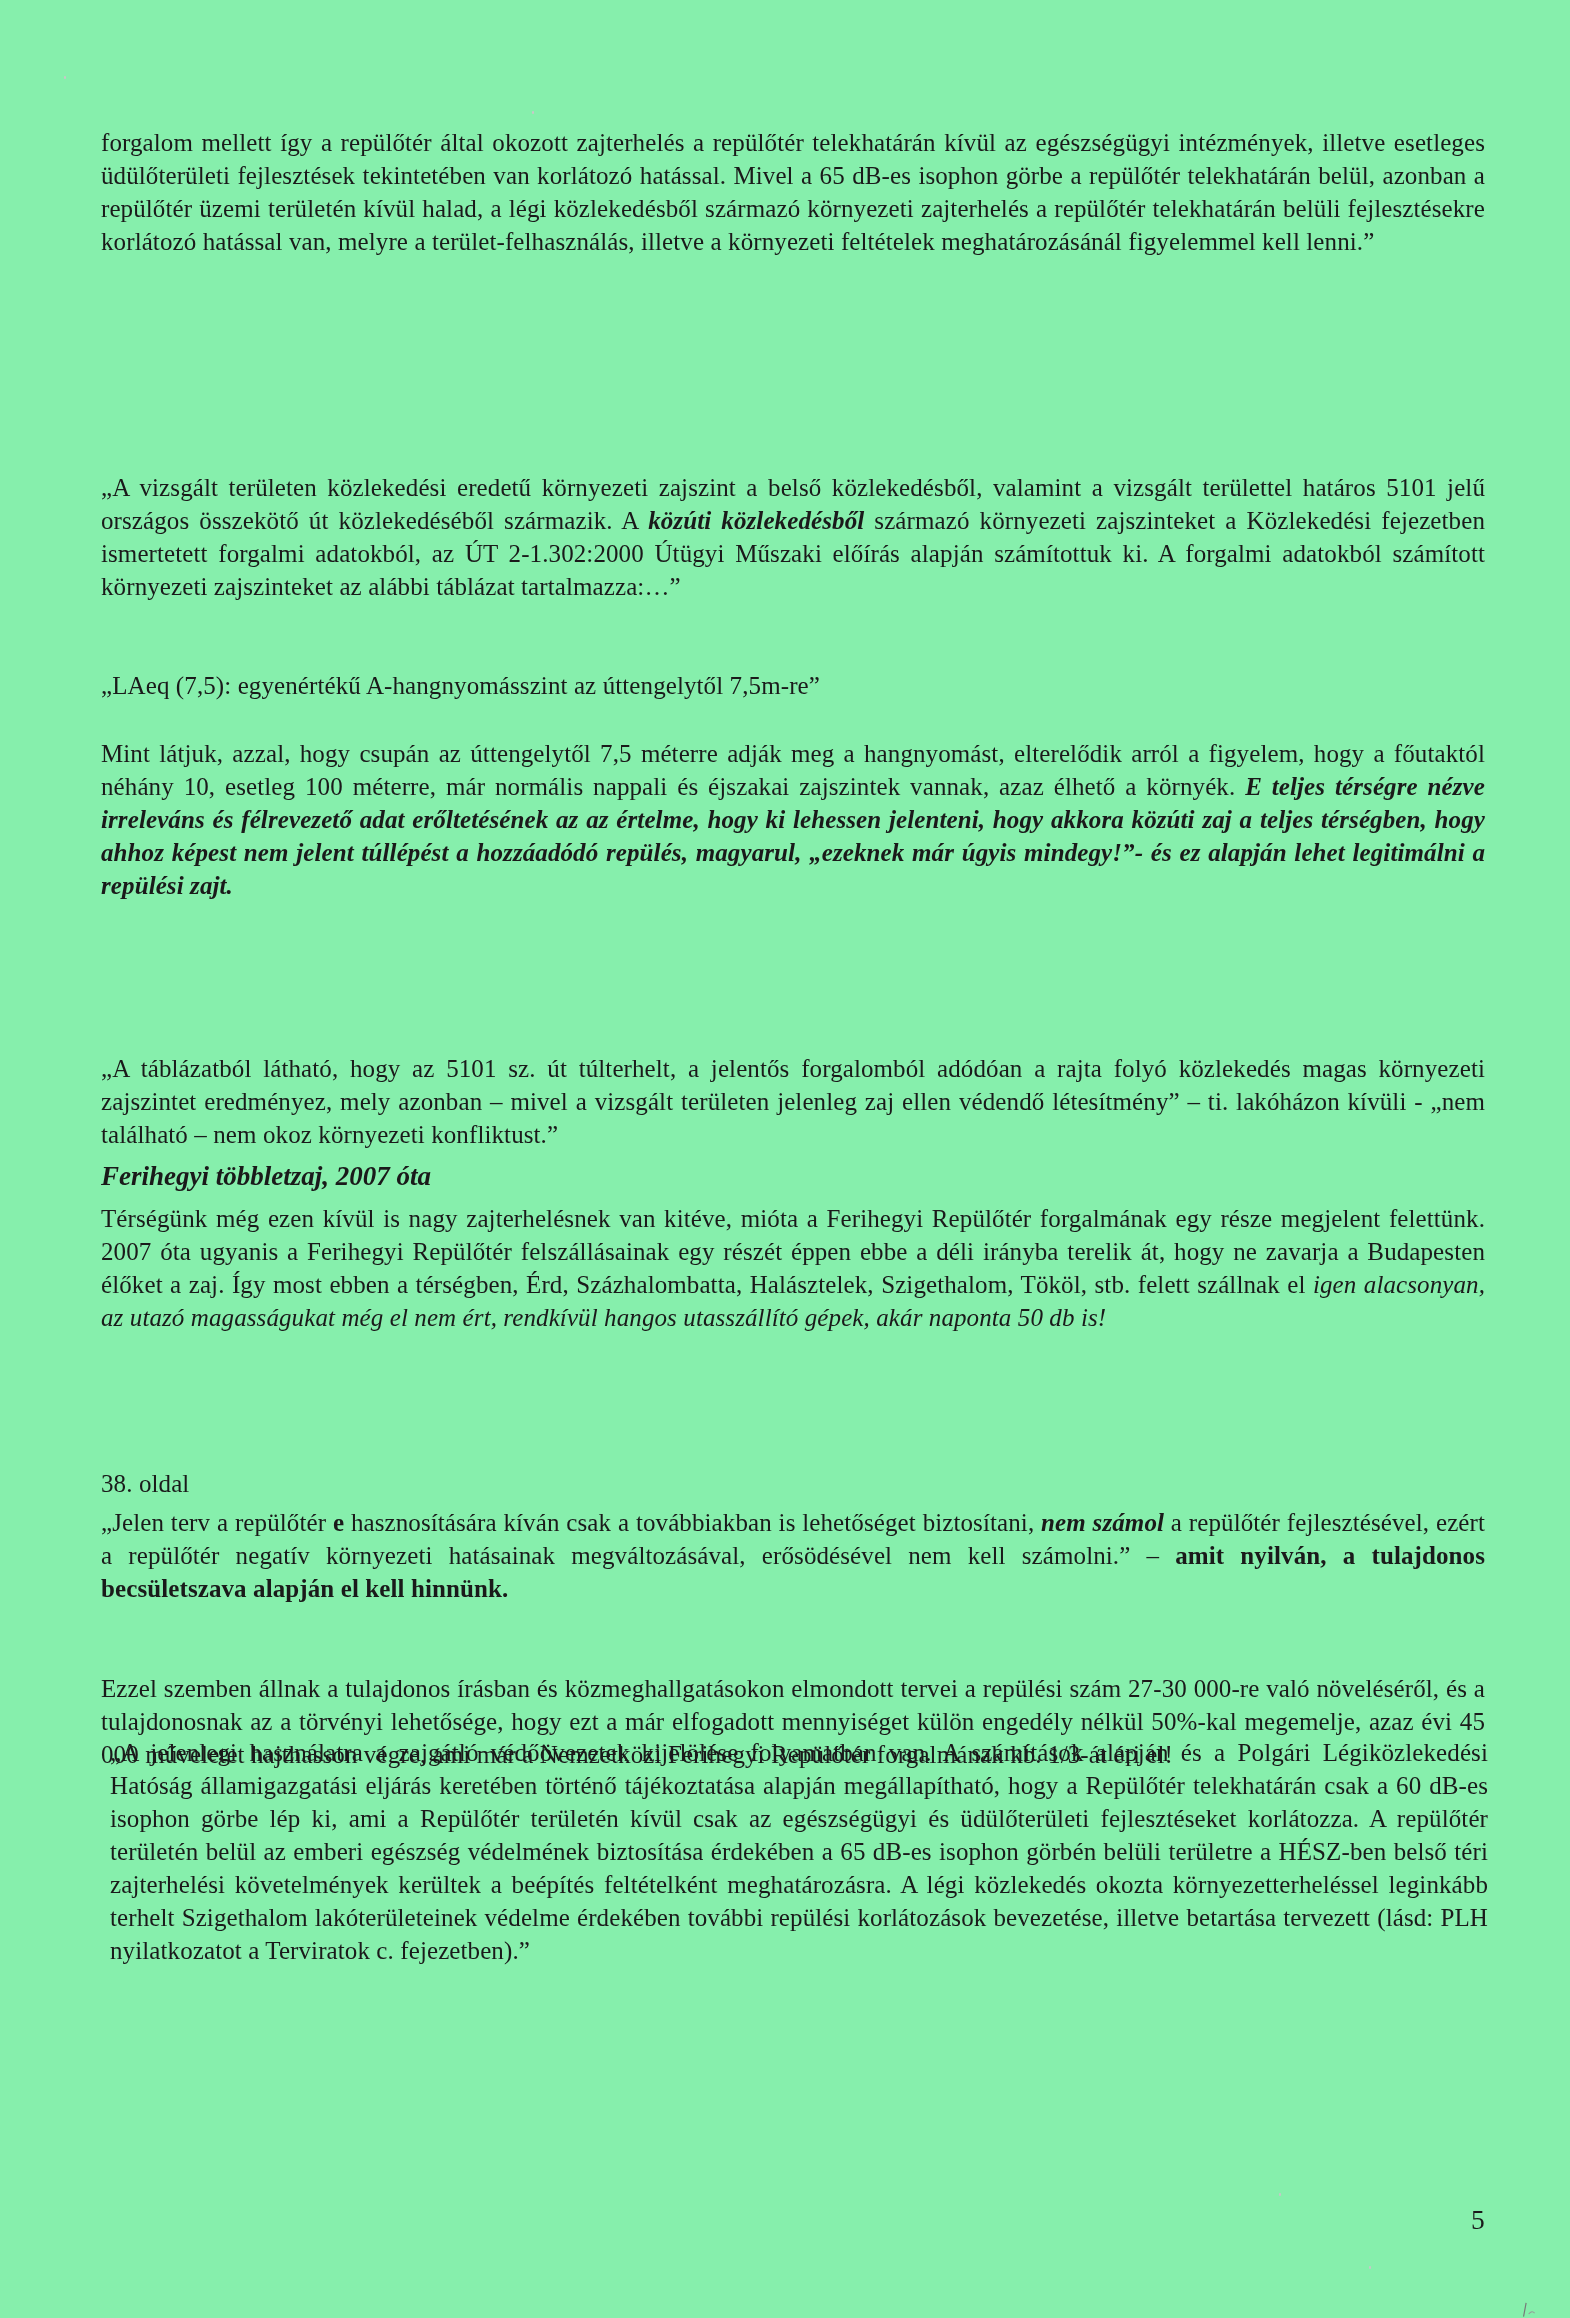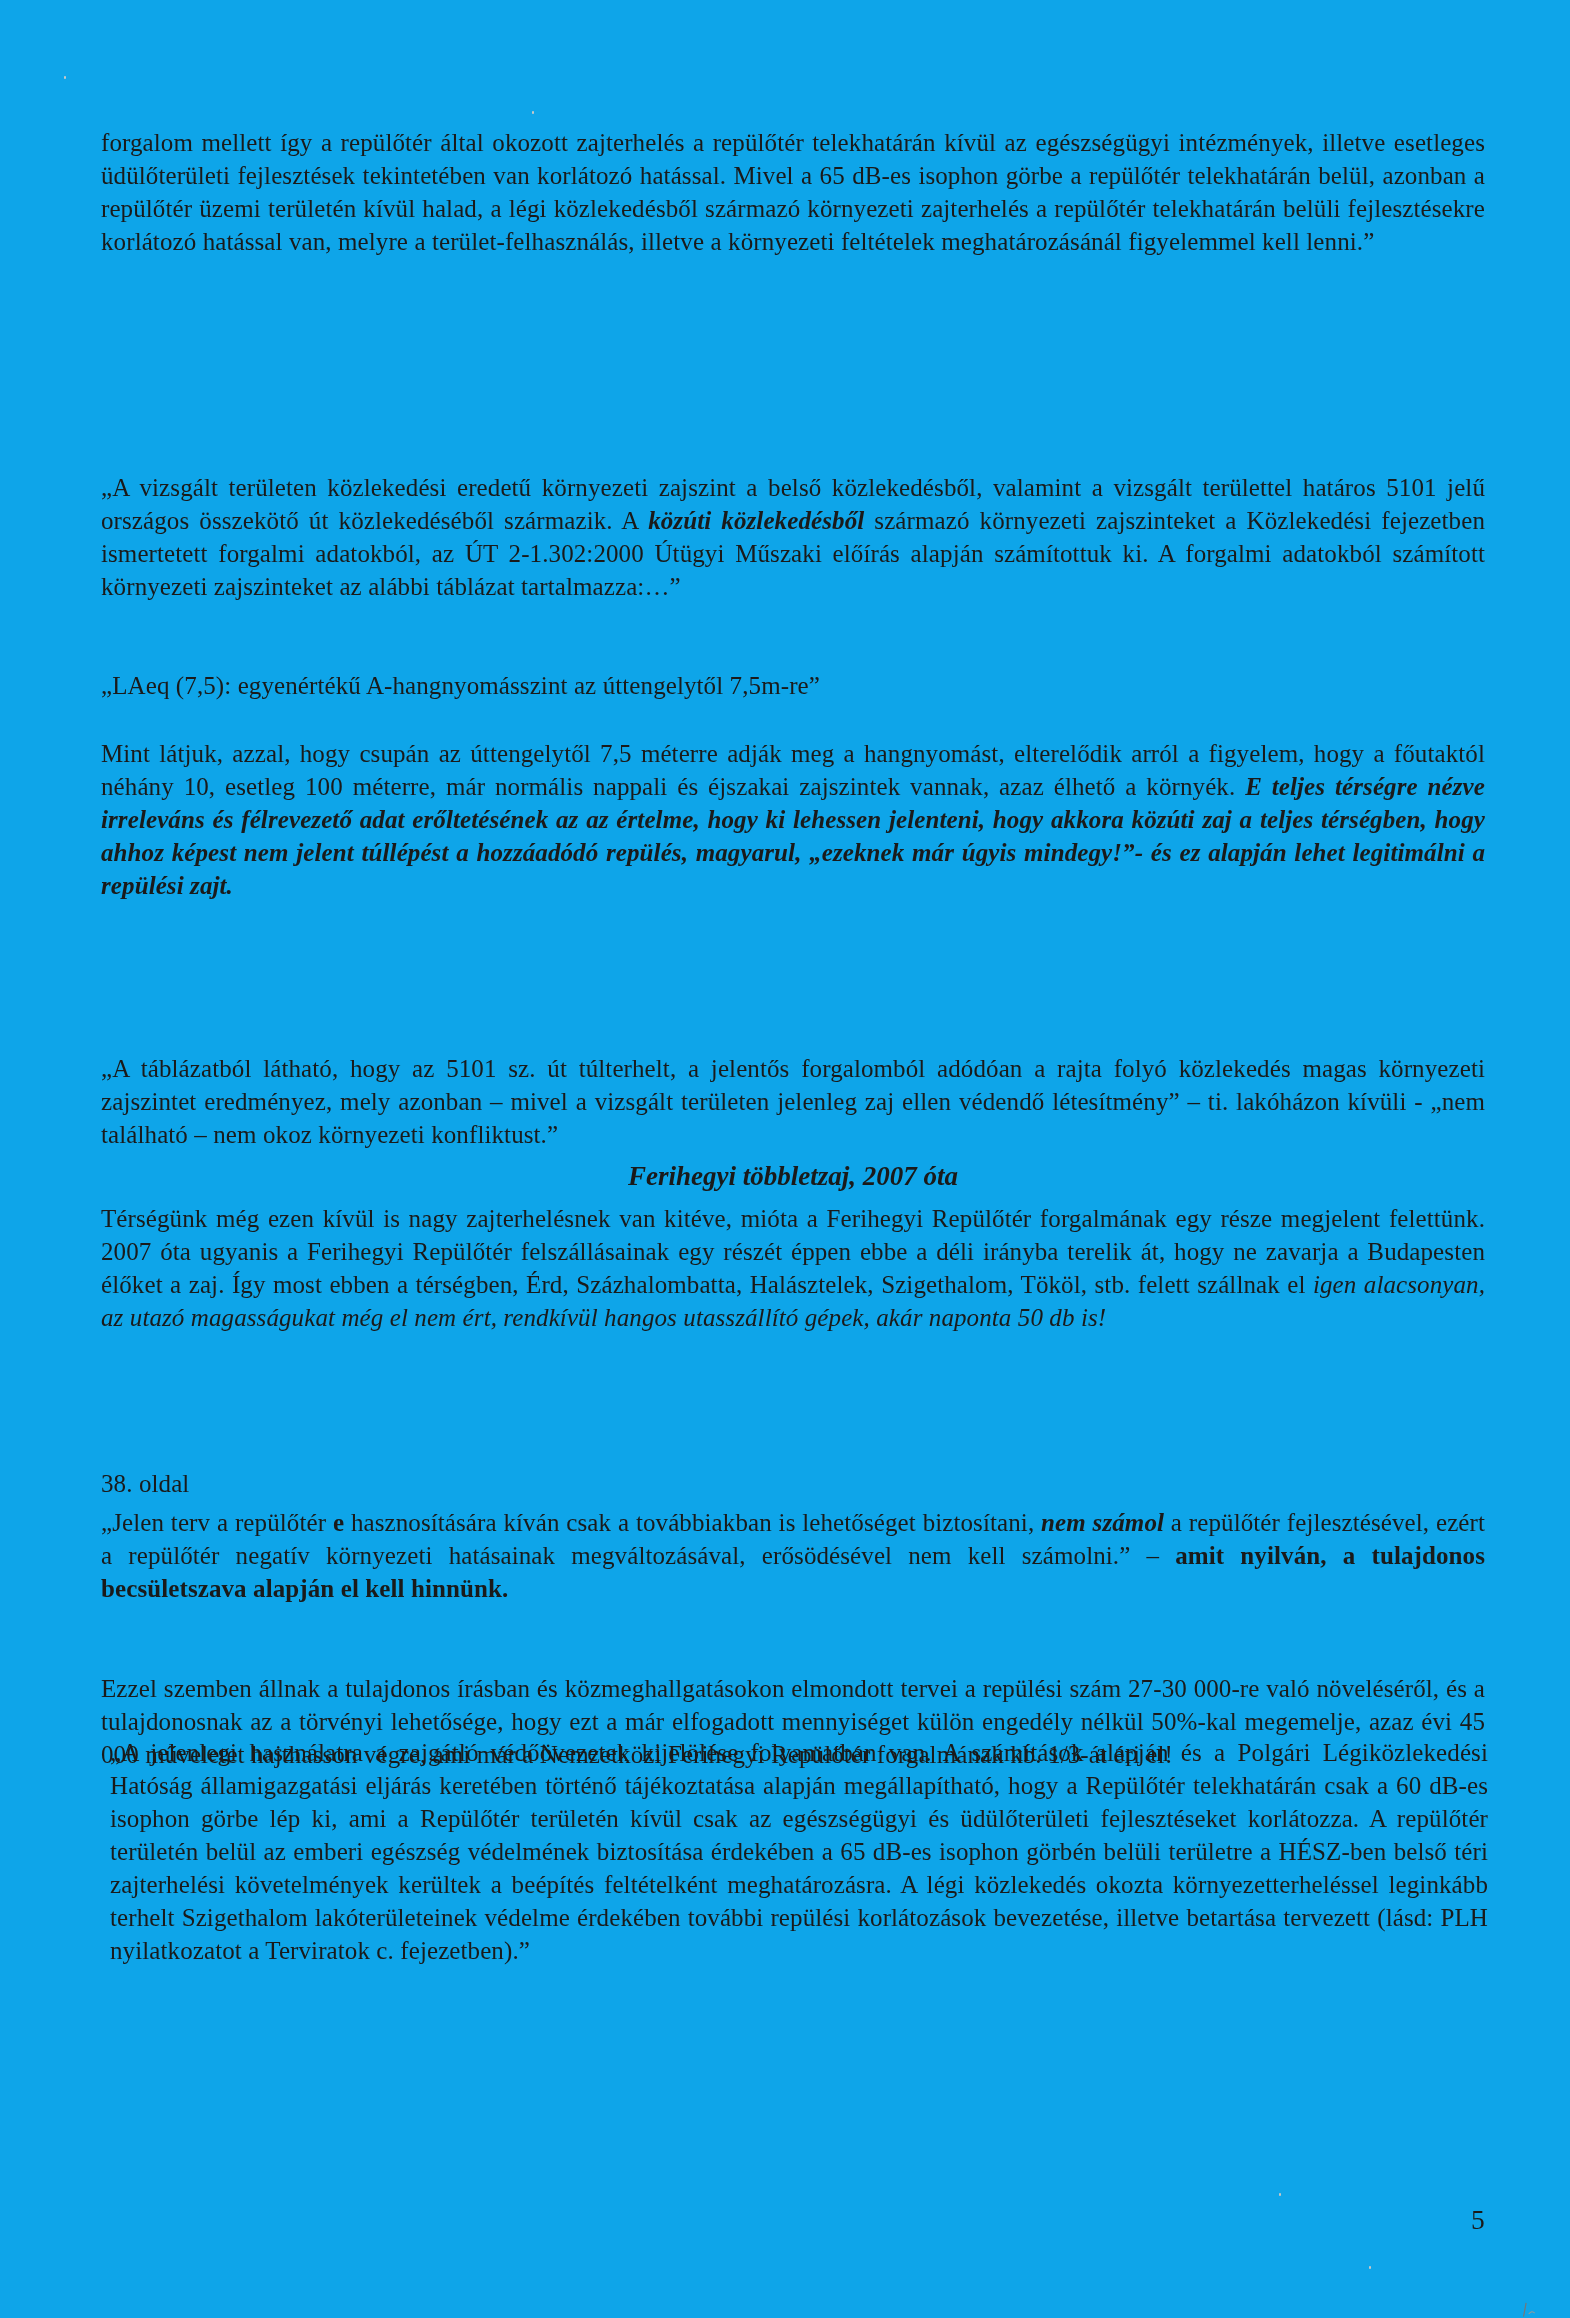--- a/index.html
+++ b/index.html
@@ -13,41 +13,41 @@
       position: relative;
       overflow: hidden;
       font-family: "Liberation Serif", "DejaVu Serif", serif;
       color: #1a1a1a;
     }
     .page {
       position: absolute;
       left: 0; top: 0;
       width: 1570px;
       height: 2319px;
-      background: #0ea5e9;
+      background: #86efac;
     }
     .block {
       position: absolute;
       left: 101px;
       width: 1384px;
       font-size: 25px;
       line-height: 33px;
       text-align: justify;
       text-align-last: left;
       letter-spacing: 0.1px;
     }
     .block p { margin: 0; }
     .it { font-style: italic; }
     .bi { font-style: italic; font-weight: bold; }
     .b  { font-weight: bold; }
     .heading {
       position: absolute;
       left: 101px;
       width: 1384px;
-      text-align: center;
+      text-align: left;
       font-size: 27px;
       line-height: 34px;
       font-style: italic;
       font-weight: bold;
     }
     .page-number {
       position: absolute;
       left: 1471px;
       top: 2203px;
       font-size: 27.5px;

